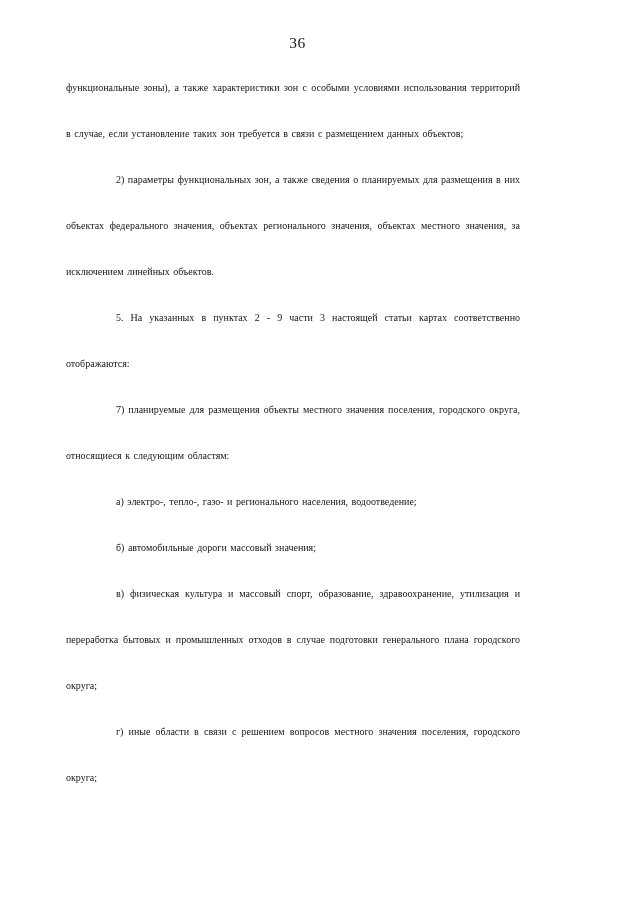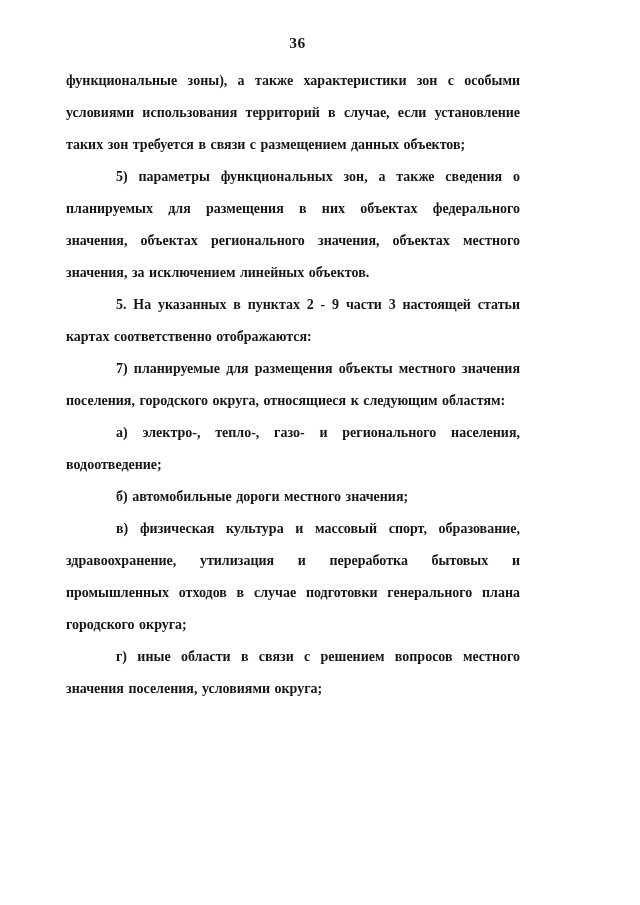--- a/index.html
+++ b/index.html
@@ -8,53 +8,52 @@
     background: #ffffff;
   }
   .page {
     position: relative;
     width: 595px;
     height: 905px;
     background: #ffffff;
     font-family: "Liberation Serif", "DejaVu Serif", serif;
     color: #161616;
     overflow: hidden;
-    font-weight: bold;
   }
   .page-number {
     margin-top: 33px;
     text-align: center;
     font-size: 15.5px;
     line-height: 19px;
     letter-spacing: 0.5px;
   }
   .content {
     margin-top: 13px;
     padding-left: 66px;
     padding-right: 75px;
   }
   .para {
-    font-size: 14px;
-    line-height: 32px;
+    font-size: 10px;
+    line-height: 46px;
     text-align: justify;
     text-indent: 50px;
     word-spacing: 1px;
   }
   .para.no-indent {
     text-indent: 0;
   }
 </style>
 </head>
 <body>
 
 <div class="page">
   <div class="page-number">36</div>
   <div class="content">
     <p class="para no-indent">функциональные зоны), а также характеристики зон с особыми условиями использования территорий в случае, если установление таких зон требуется в связи с размещением данных объектов;</p>
-    <p class="para">5) параметры функциональных зон, а также сведения о планируемых для размещения в них объектах федерального значения, объектах регионального значения, объектах местного значения, за исключением линейных объектов.</p>
+    <p class="para">2) параметры функциональных зон, а также сведения о планируемых для размещения в них объектах федерального значения, объектах регионального значения, объектах местного значения, за исключением линейных объектов.</p>
     <p class="para">5. На указанных в пунктах 2 - 9 части 3 настоящей статьи картах соответственно отображаются:</p>
     <p class="para">7) планируемые для размещения объекты местного значения поселения, городского округа, относящиеся к следующим областям:</p>
     <p class="para">а) электро-, тепло-, газо- и регионального населения, водоотведение;</p>
-    <p class="para">б) автомобильные дороги местного значения;</p>
+    <p class="para">б) автомобильные дороги массовый значения;</p>
     <p class="para">в) физическая культура и массовый спорт, образование, здравоохранение,  утилизация и переработка бытовых и промышленных отходов в случае подготовки генерального плана городского округа;</p>
-    <p class="para">г) иные области в связи с решением вопросов местного значения поселения, условиями округа;</p>
+    <p class="para">г) иные области в связи с решением вопросов местного значения поселения, городского округа;</p>
   </div>
 </div>
 
 </body></html>

